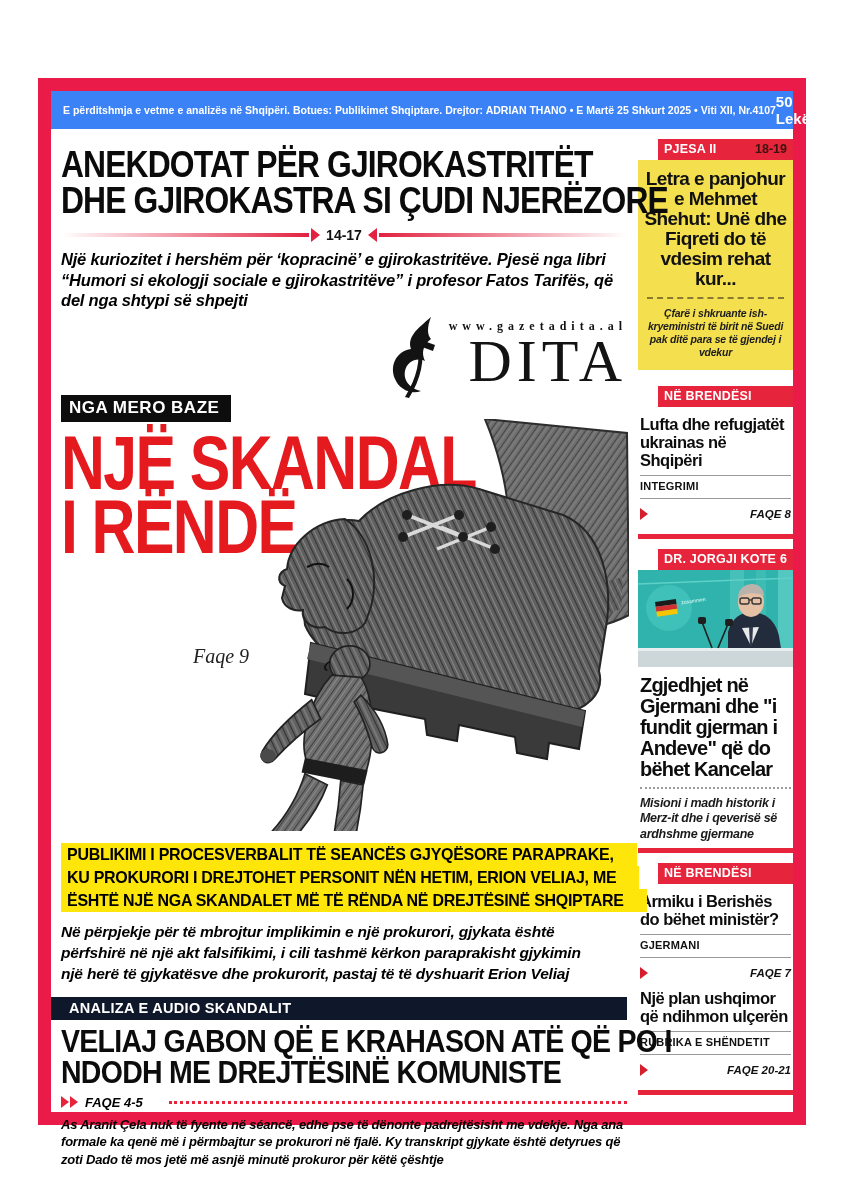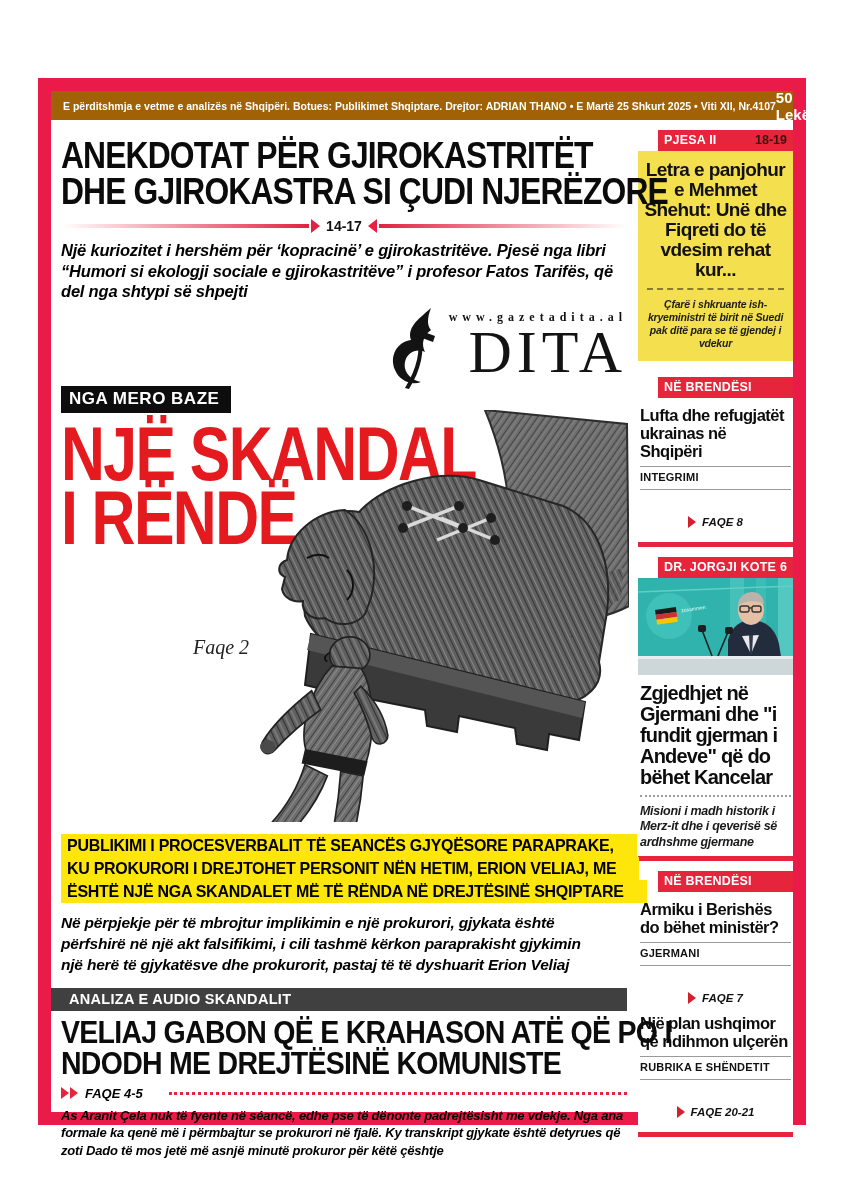--- a/index.html
+++ b/index.html
@@ -1,21 +1,21 @@
 <!DOCTYPE html>
 <html><head>
 <meta charset="utf-8">
 <style>
   * { margin:0; padding:0; box-sizing:border-box; }
   html,body { width:842px; height:1191px; background:#fff; font-family:"Liberation Sans", sans-serif; }
   .frame { position:absolute; left:38px; top:78px; width:768px; height:1047px; background:#ea1b48; padding:13px; }
   .inner { position:relative; width:742px; height:1021px; background:#fff; padding:0 10px; overflow:visible; }
 
   
-  .topbar { position:relative; left:-10px; width:742px; height:29px; background:#a16207; color:#fff;
+  .topbar { position:relative; left:-10px; width:742px; height:38px; background:#3b82f6; color:#fff;
             display:flex; align-items:center; justify-content:space-between; padding:0 12px; }
   .topbar .tb-left { font-size:10.5px; font-weight:bold; letter-spacing:0; white-space:nowrap; }
   .topbar .tb-price { font-size:15px; font-weight:bold; }
 
   .cols { display:flex; gap:11px; margin-top:10px; }
   .main { width:566px; position:relative; }
   .sidebar { width:155px; display:flex; flex-direction:column; }
 
   .cond { display:inline-block; transform-origin:0 50%; white-space:nowrap; }
 
@@ -47,21 +47,21 @@
   .faqe3 { position:absolute; left:132px; top:250px; font-style:italic; font-size:20px; color:#222; font-family:"Liberation Serif", serif; }
   .illustration { position:absolute; left:166px; top:24px; width:402px; height:412px; }
 
   
   .highlight { margin-top:10px; }
   .highlight .hline { display:table; background:#ffe60a; color:#000; font-weight:bold; font-size:16.5px; line-height:18px; padding:2px 6px 3px 6px; letter-spacing:-0.3px; white-space:nowrap; }
   .highlight .hline .cond { transform:scaleX(0.97); }
   .standfirst { margin-top:10px; font-weight:bold; font-style:italic; font-size:15.5px; line-height:1.35; color:#000; width:540px; letter-spacing:-0.2px; }
 
   
-  .analysis-bar { margin-top:12px; margin-left:-10px; width:576px; background:#404040; color:#fff; font-weight:bold; font-size:14.5px; padding:3px 8px 4px 18px; letter-spacing:0.3px; }
+  .analysis-bar { margin-top:12px; margin-left:-10px; width:576px; background:#0f172a; color:#fff; font-weight:bold; font-size:14.5px; padding:3px 8px 4px 18px; letter-spacing:0.3px; }
   .analysis-hl { margin-top:6px; font-weight:bold; color:#0c0c0c; font-size:31px; line-height:31px; letter-spacing:-0.8px; }
   .analysis-hl .cond { transform:scaleX(0.92); }
   .faqe-row { display:flex; align-items:center; margin-top:7px; }
   .dbl-tri { display:flex; margin-right:6px; }
   .dbl-tri i { width:0; height:0; border-top:6px solid transparent; border-bottom:6px solid transparent; border-left:8px solid #e6253c; margin-right:1px; }
   .faqe-label { font-style:italic; font-weight:bold; font-size:13px; margin-right:26px; white-space:nowrap; }
   .dotline { flex:1; border-top:3px dotted #e6253c; height:0; margin-top:1px; }
   .analysis-body { margin-top:6px; font-weight:bold; font-style:italic; font-size:13px; line-height:1.35; color:#000; letter-spacing:-0.2px; }
 
   
@@ -70,21 +70,21 @@
   .sb-head .num { font-weight:bold; font-size:12.5px; color:#fff; }
   .sb-head .num.dark { color:#3a120e; }
   .sb-yellow { background:#f4df4e; padding:9px 5px 10px 5px; text-align:center; }
   .sb-yellow .yt { font-weight:bold; font-size:19px; line-height:20px; color:#111; letter-spacing:-0.6px; }
   .sb-dash { border-top:2px dashed #8a7a30; margin:8px 4px; }
   .sb-note { font-style:italic; font-weight:bold; font-size:10.5px; line-height:1.25; color:#1c1c1c; letter-spacing:-0.2px; }
   .sb-white { background:#fff; border-bottom:5px solid #e6253c; padding:8px 2px 4px 2px; }
   .sb-item-title { font-weight:bold; font-size:16.5px; line-height:18px; color:#0d0d0d; letter-spacing:-0.5px; }
   .sb-rule { border-top:1px solid #9a9a9a; margin:6px 0 4px 0; }
   .sb-tag { font-weight:bold; font-size:11px; color:#111; letter-spacing:0.2px; }
-  .sb-page { display:flex; align-items:center; justify-content:center; margin:26px 0 10px 0; }
+  .sb-page { display:flex; align-items:center; justify-content:space-between; margin:9px 0 10px 0; }
   .sb-page i { width:0; height:0; border-top:6px solid transparent; border-bottom:6px solid transparent; border-left:8px solid #d51f2c; margin-right:6px; }
   .sb-page span { font-style:italic; font-weight:bold; font-size:11.5px; color:#111; }
   .kote-body { padding:8px 2px 6px 2px; background:#fff; border-bottom:5px solid #e6253c; }
   .kote-title { font-weight:bold; font-size:20px; line-height:21px; letter-spacing:-0.8px; color:#0d0d0d; }
   .kote-dots { border-top:2px dotted #9a9a9a; margin:7px 0; }
   .kote-note { font-style:italic; font-weight:bold; font-size:12.5px; line-height:1.25; color:#1a1a1a; letter-spacing:-0.3px; }
   .photo { display:block; width:155px; height:97px; }
   .mb16 { margin-bottom:16px; } .mb10 { margin-bottom:10px; } .mb8 { margin-bottom:8px; }
 </style>
 </head>
@@ -127,21 +127,21 @@
           <div class="logo-text">DITA</div>
         </div>
       </div>
 
       <div class="story">
         <span class="kicker">NGA MERO BAZE</span>
         <div class="red-hl">
           <span class="cond">NJË SKANDAL</span><br>
           <span class="cond">I RËNDË</span>
         </div>
-        <span class="faqe3">Faqe 2</span>
+        <span class="faqe3">Faqe 9</span>
 
         <svg class="illustration" viewBox="0 0 402 412">
           <defs>
             <pattern id="hatch" width="6" height="6" patternUnits="userSpaceOnUse" patternTransform="rotate(35)">
               <rect width="6" height="6" fill="#6e6e6e"></rect>
               <line x1="0" y1="0" x2="0" y2="6" stroke="#3c3c3c" stroke-width="1.6"></line>
               <line x1="3" y1="0" x2="3" y2="6" stroke="#8d8d8d" stroke-width="0.8"></line>
             </pattern>
             <pattern id="hatch2" width="7" height="7" patternUnits="userSpaceOnUse" patternTransform="rotate(-25)">
               <rect width="7" height="7" fill="#606060"></rect>

